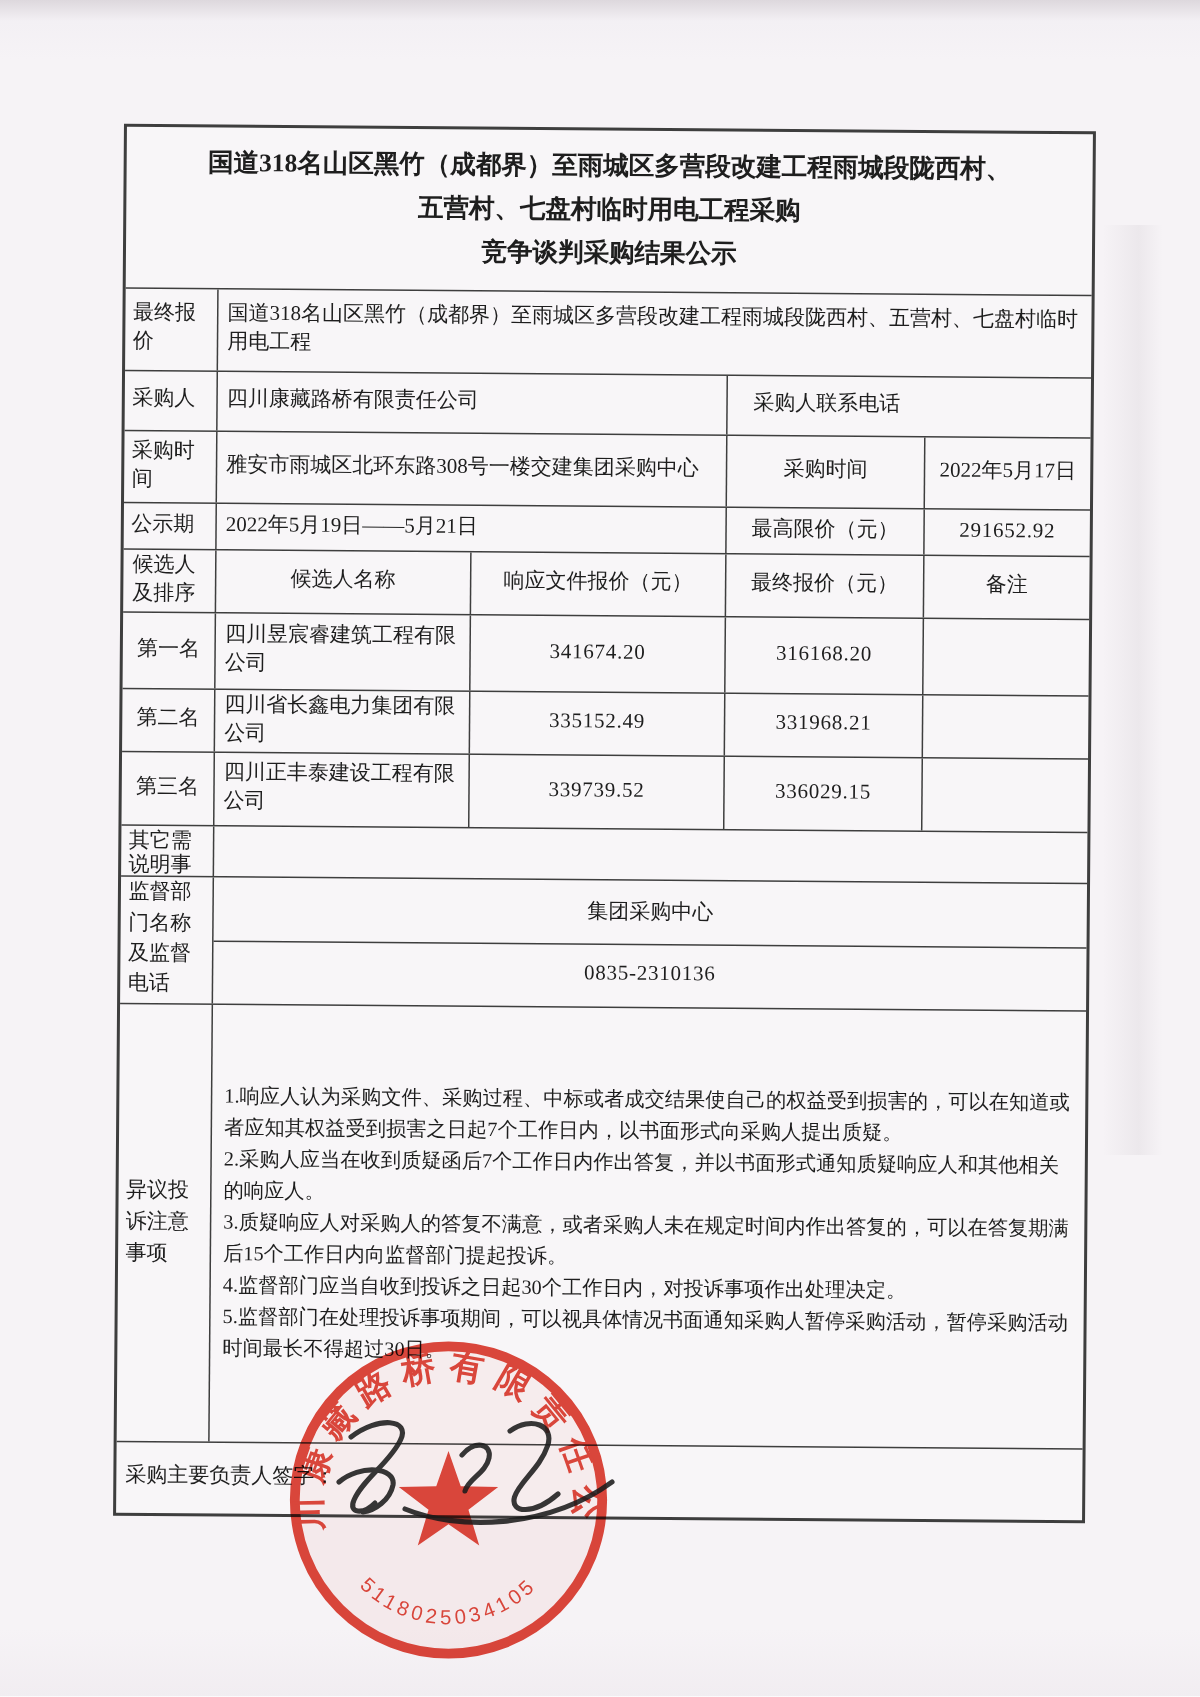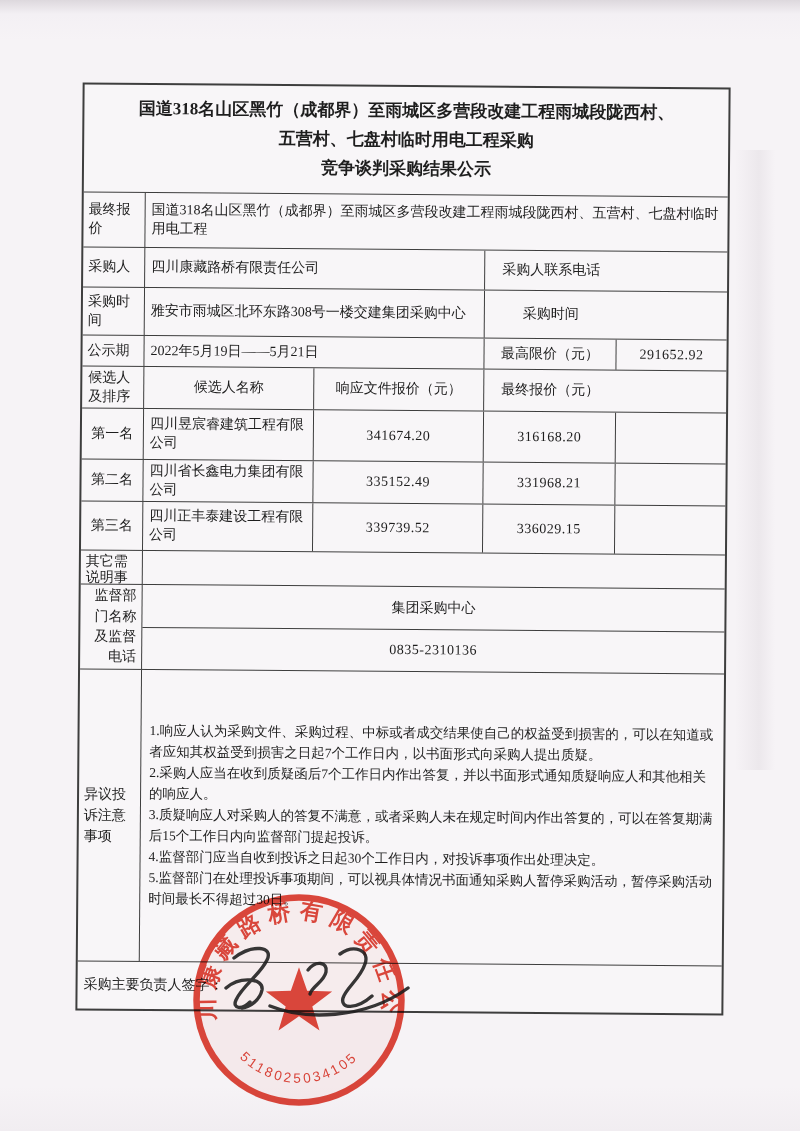--- a/index.html
+++ b/index.html
@@ -85,34 +85,36 @@
     <div class="row r-buyer">
       <div class="cell col-label">采购人</div>
       <div class="cell col-mid">四川康藏路桥有限责任公司</div>
       <div class="cell col-l2 c-center">采购人联系电话</div>
     </div>
 
     <div class="row r-location">
       <div class="cell col-label">采购时间</div>
       <div class="cell col-mid">雅安市雨城区北环东路308号一楼交建集团采购中心</div>
       <div class="cell col-l2 c-center">采购时间</div>
+      <div class="cell col-val c-center">2022年5月17日</div>
     </div>
 
     <div class="row r-publicity">
       <div class="cell col-label">公示期</div>
       <div class="cell col-mid">2022年5月19日——5月21日</div>
       <div class="cell col-l2 c-center">最高限价（元）</div>
       <div class="cell col-val c-center num">291652.92</div>
     </div>
 
     <div class="row r-cand-head">
       <div class="cell c-rank">候选人及排序</div>
       <div class="cell c-name c-center">候选人名称</div>
       <div class="cell c-bid c-center">响应文件报价（元）</div>
       <div class="cell c-final c-center">最终报价（元）</div>
+      <div class="cell c-remark c-center">备注</div>
     </div>
 
     <div class="row r-cand1">
       <div class="cell c-rank c-center">第一名</div>
       <div class="cell c-name">四川昱宸睿建筑工程有限公司</div>
       <div class="cell c-bid c-center num">341674.20</div>
       <div class="cell c-final c-center num">316168.20</div>
       <div class="cell c-remark"></div>
     </div>
     <div class="row r-cand2">
@@ -129,21 +131,21 @@
       <div class="cell c-final c-center num">336029.15</div>
       <div class="cell c-remark"></div>
     </div>
 
     <div class="row r-other">
       <div class="cell col-label" style="line-height:1.15; align-items:flex-start; padding-top:3px;">其它需说明事项</div>
       <div class="cell col-val"></div>
     </div>
 
     <div class="row r-supervise">
-      <div class="cell col-label c-center" style="text-align:right; line-height:1.45;">监督部门名称及监督电话</div>
+      <div class="cell col-label c-center" style="text-align:left; line-height:1.45;">监督部门名称及监督电话</div>
       <div class="sup-stack">
         <div class="sup-sub">集团采购中心</div>
         <div class="sup-sub num">0835-2310136</div>
       </div>
     </div>
 
     <div class="row r-objection">
       <div class="cell col-label" style="line-height:1.5;">异议投诉注意事项</div>
       <div class="objection-body">
         <div>1.响应人认为采购文件、采购过程、中标或者成交结果使自己的权益受到损害的，可以在知道或者应知其权益受到损害之日起7个工作日内，以书面形式向采购人提出质疑。</div>

